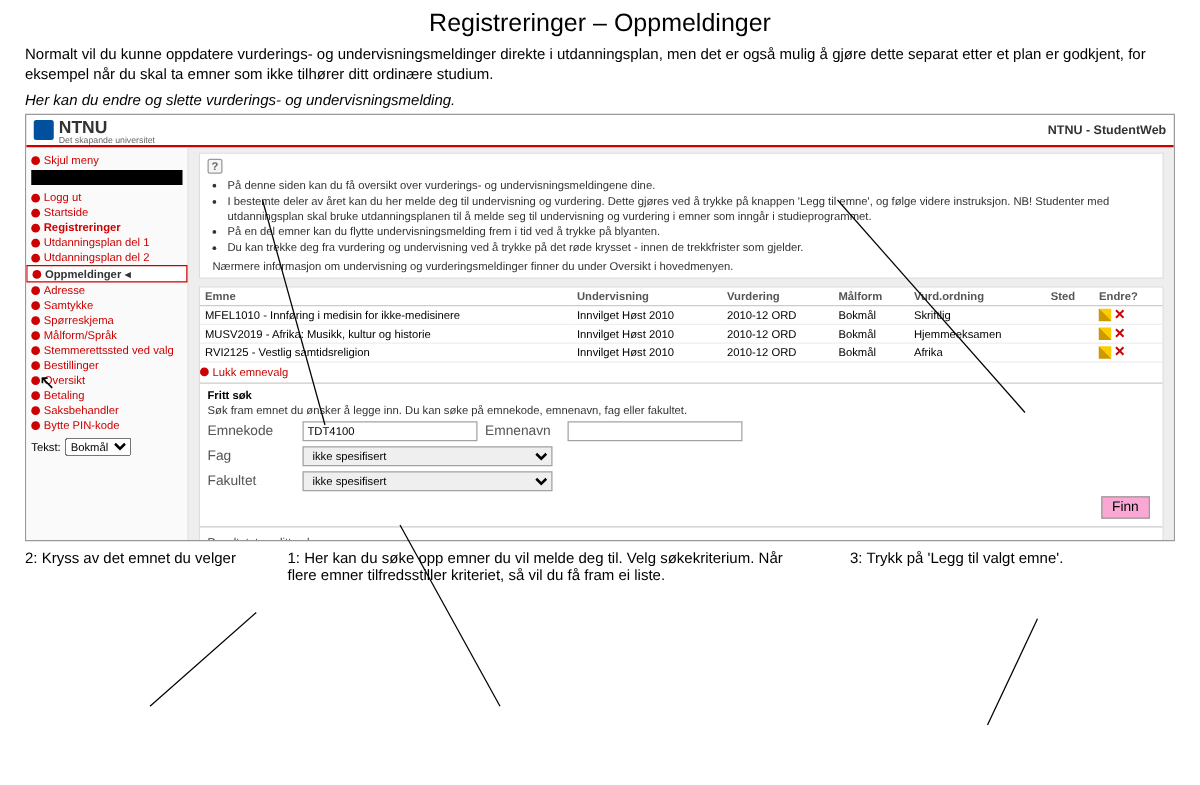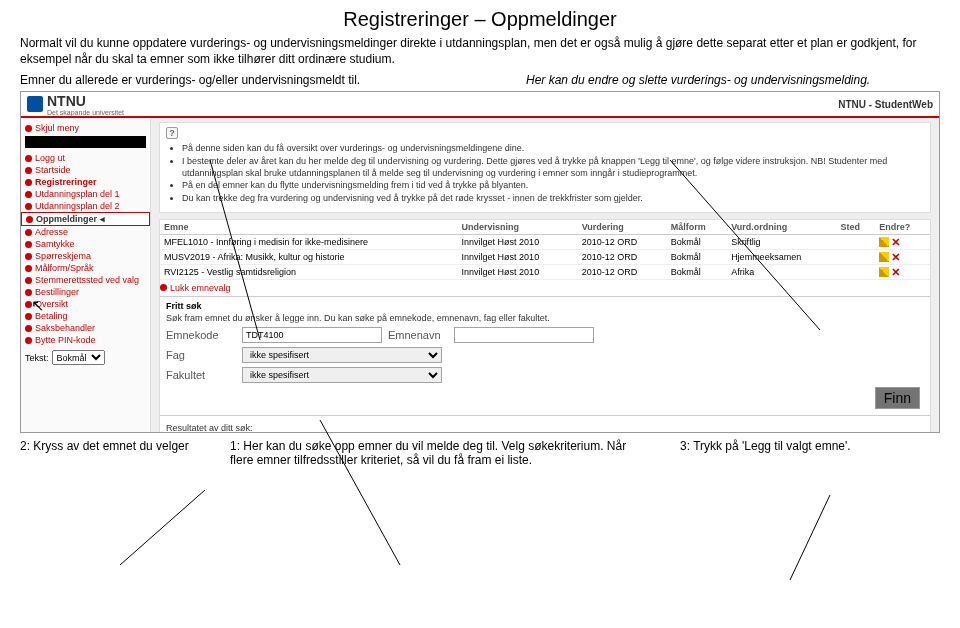--- a/index.html
+++ b/index.html
@@ -119,21 +119,21 @@
   .sok-block { padding:2px 0; font-size:9px; color:#333; }
   .sok-row { display:flex; align-items:center; gap:6px; padding:2px 0;}
   .sok-row label { width:70px; color:#555; }
   .sok-row input[type=text], .sok-row select {
     font-size:9px; height:16px; border:1px solid #a3a3a3; padding:0 3px;
   }
   .sok-row input[type=text]{ width:140px;}
   .sok-row .wide { width:200px;}
   .finn-row { text-align:right; padding:2px 4px;}
   .btn {
-    font-size:14px; padding:2px 8px; border:1px solid #999; background:#737373; cursor:pointer;
+    font-size:11px; padding:2px 8px; border:1px solid #999; background:#f9a8d4; cursor:pointer;
   }
   .result-head { font-size:9px; padding:3px 0; color:#333;}
   .cursor-img {
     position:absolute; left:10px; top:204px; font-size:16px; color:#000;
   }
   .annot-row { display:flex; padding:6px 20px 0; font-size:12px; gap:30px;}
   .annot-col1 { width:180px;}
   .annot-col2 { width:420px;}
   .annot-col3 { flex:1;}
   
@@ -141,21 +141,20 @@
     position:absolute; left:0; top:0; width:100%; height:100%; pointer-events:none;
   }
 </style>
 </head>
 <body>
 
 <div class="doc-title">Registreringer – Oppmeldinger</div>
 <div class="doc-intro">Normalt vil du kunne oppdatere vurderings- og undervisningsmeldinger direkte i utdanningsplan, men det er også mulig å gjøre dette separat etter et plan er godkjent, for eksempel når du skal ta emner som ikke tilhører ditt ordinære studium.</div>
 
 <div class="callout-row">
-  <div class="callout-left">Emner du allerede er vurderings- og/eller undervisningsmeldt til.</div>
   <div class="callout-right">Her kan du endre og slette vurderings- og undervisningsmelding.</div>
 </div>
 
 <div class="app">
   <span class="cursor-img">↖</span>
 
   <div class="app-header">
     <div class="ntnu-logo">
       <span class="ntnu-mark"></span>
       <span>
@@ -252,20 +251,21 @@
       <div class="panel">
         <div class="panel-title">
           <span class="info-icon">?</span>
         </div>
         <ul class="bullets" id="bullets">
             <li>På denne siden kan du få oversikt over vurderings- og undervisningsmeldingene dine.</li>
             <li>I bestemte deler av året kan du her melde deg til undervisning og vurdering. Dette gjøres ved å trykke på knappen 'Legg til emne', og følge videre instruksjon. NB! Studenter med utdanningsplan skal bruke utdanningsplanen til å melde seg til undervisning og vurdering i emner som inngår i studieprogrammet.</li>
             <li>På en del emner kan du flytte undervisningsmelding frem i tid ved å trykke på blyanten.</li>
             <li>Du kan trekke deg fra vurdering og undervisning ved å trykke på det røde krysset - innen de trekkfrister som gjelder.</li>
           </ul>
+        <div class="link-line">Nærmere informasjon om undervisning og vurderingsmeldinger finner du under Oversikt i hovedmenyen.</div>
       </div>
 
       <div class="panel" style="padding:0;">
         <table class="table">
           <thead>
               <tr id="thead-row">
                 <th>Emne</th>
                 <th>Undervisning</th>
                 <th>Vurdering</th>
                 <th>Målform</th>

